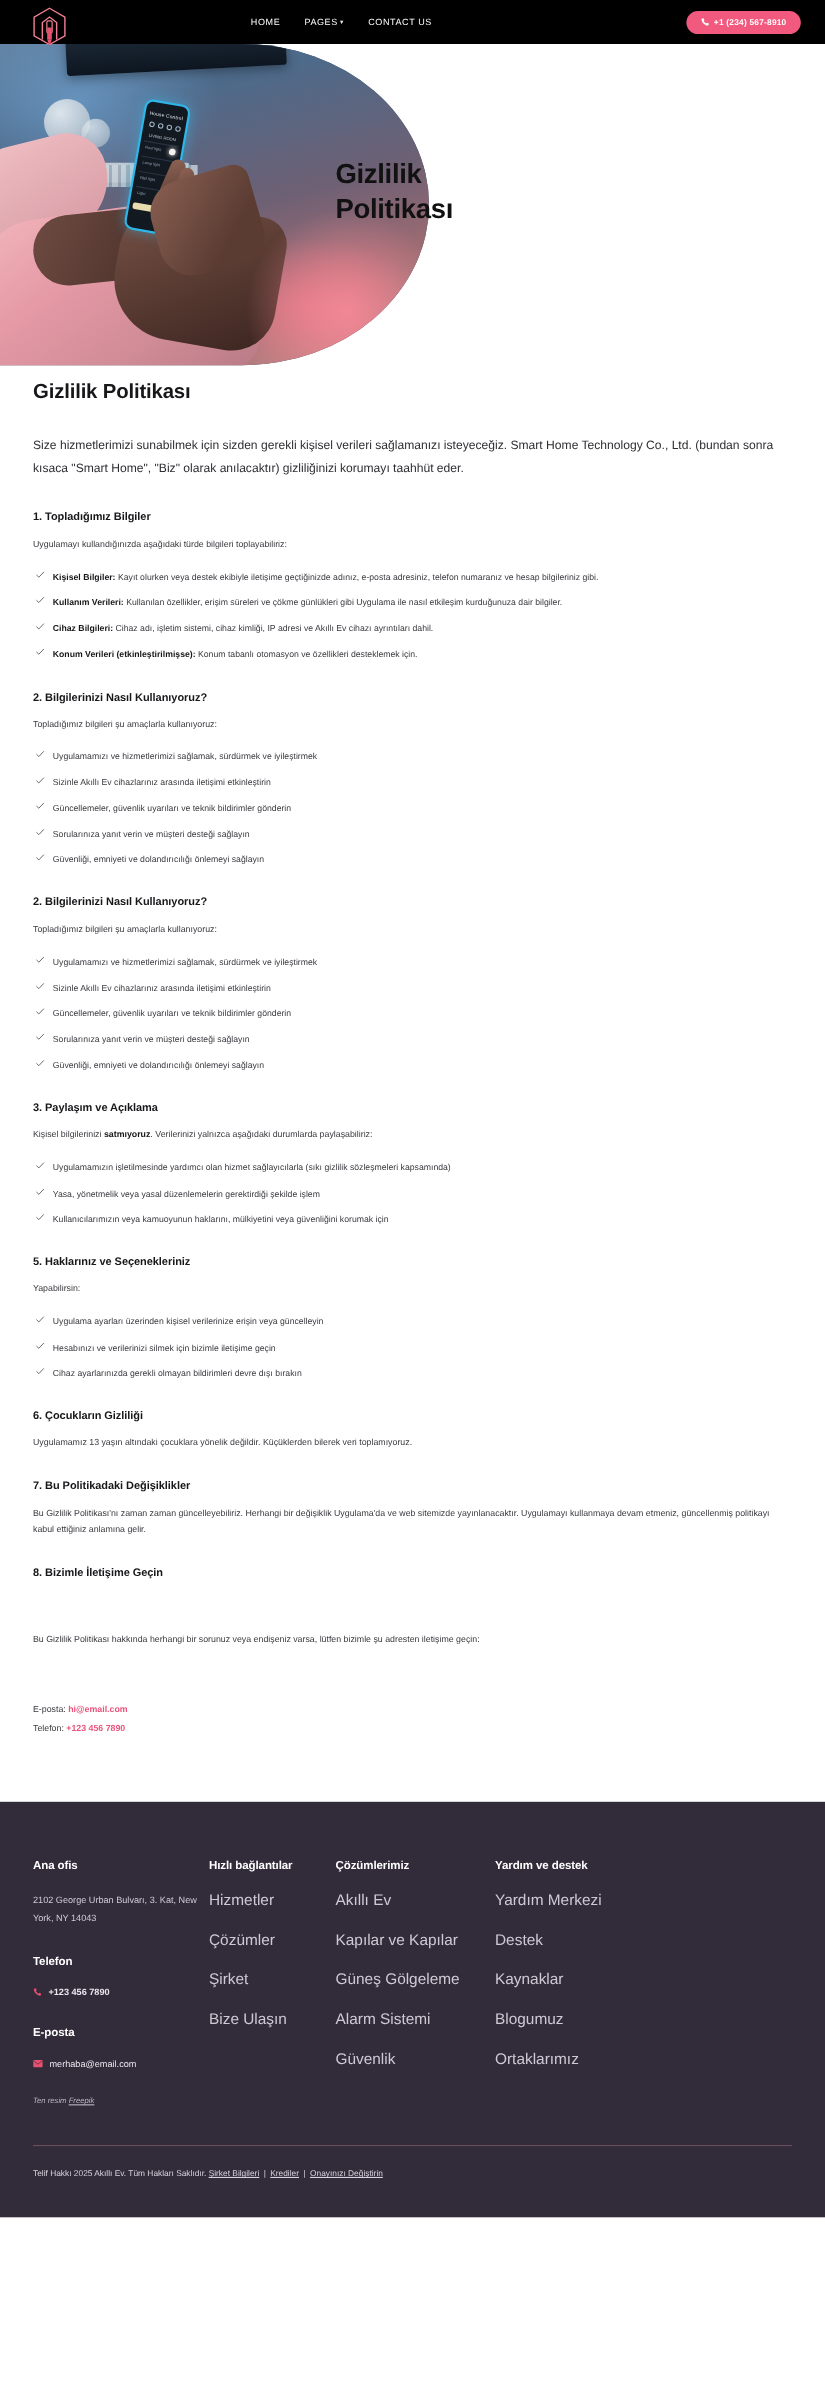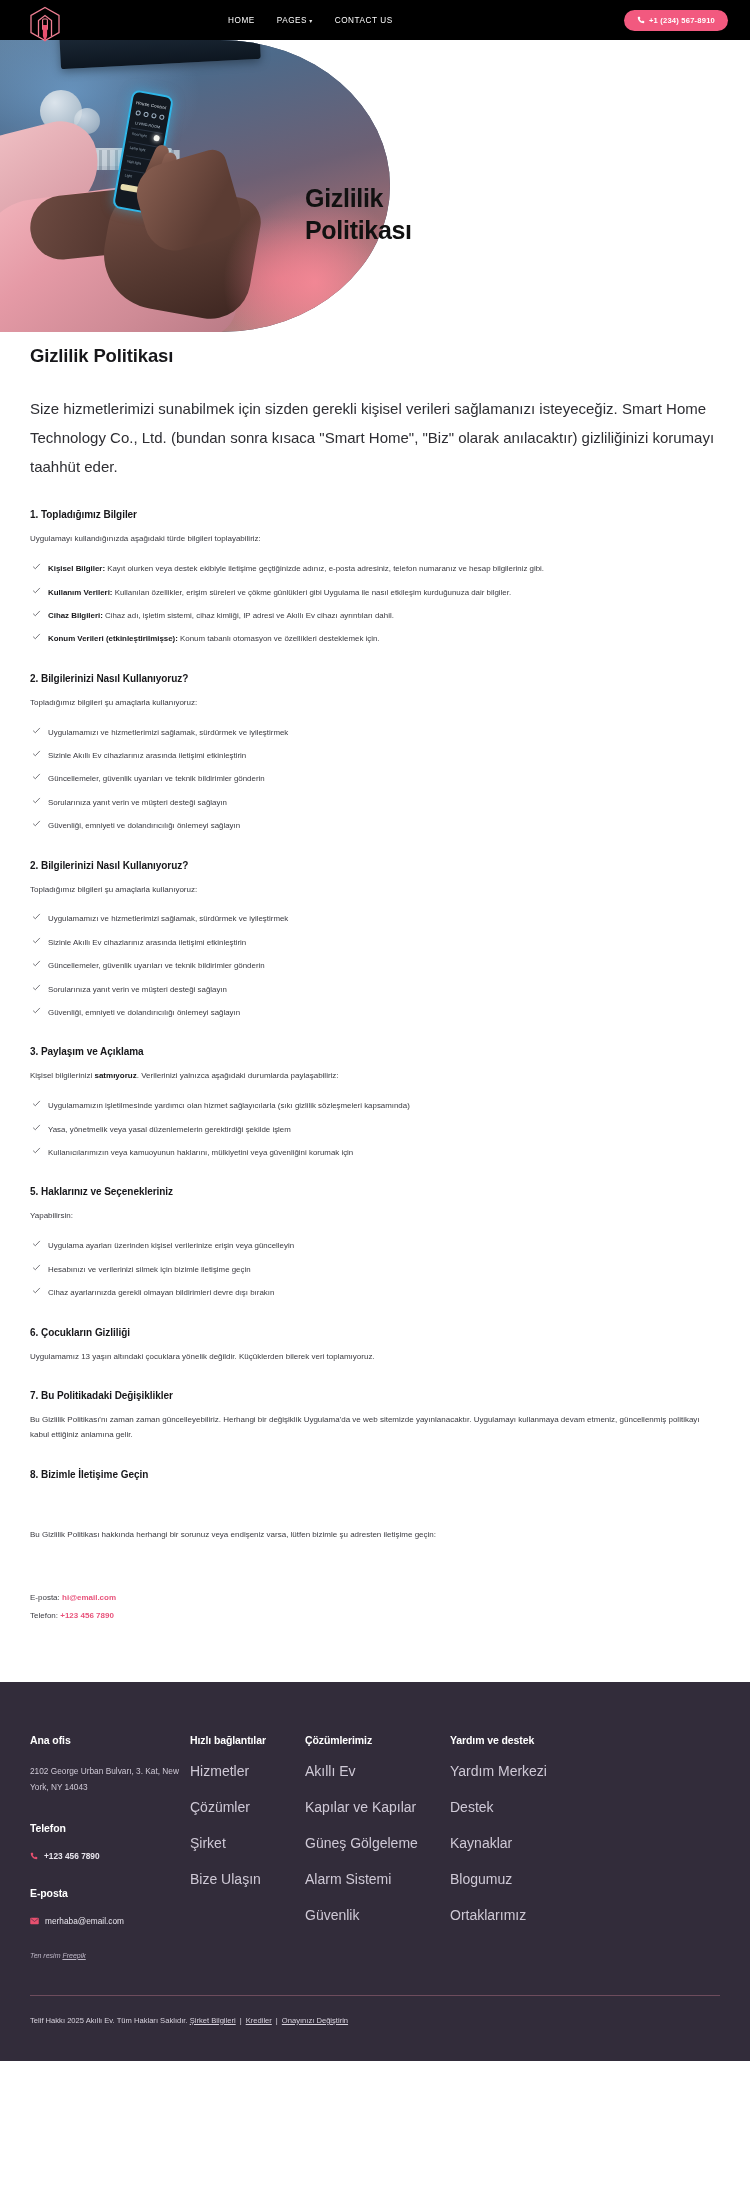--- a/index.html
+++ b/index.html
@@ -185,37 +185,36 @@
 
   .hero-title {
     position: absolute;
     left: 305px;
     top: 102px;
     font-size: 25px;
     line-height: 1.28;
     font-weight: 700;
     color: #111111;
     letter-spacing: -0.3px;
-    margin-top: 40px;
   }
 
   
   .main {
     padding: 0 30px 44px 30px;
   }
   .page-title {
     font-size: 18.5px;
     font-weight: 700;
     color: #17171a;
     letter-spacing: -0.15px;
     margin-top: 10px;
     margin-bottom: 28px;
   }
   .lead {
-    font-size: 15px;
+    font-size: 11px;
     line-height: 1.92;
     color: #2e2e33;
     margin-bottom: 28px;
     max-width: 690px;
   }
   .sec-h {
     font-size: 10px;
     font-weight: 700;
     color: #17171a;
     margin-top: 26px;

